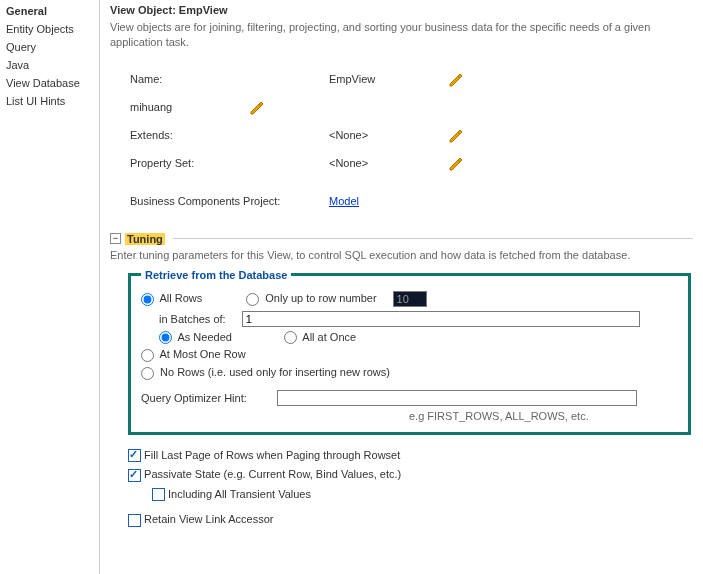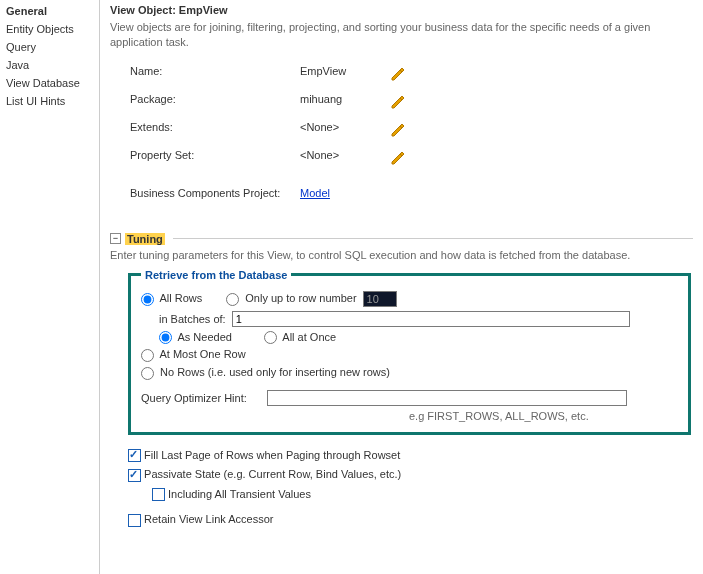--- a/index.html
+++ b/index.html
@@ -38,21 +38,23 @@
   .desc {
     color: #666;
     margin-bottom: 14px;
     line-height: 1.4;
   }
   .prop-table {
     margin-left: 20px;
   }
   .prop-row {
     display: flex;
+    align-items: center;
     height: 28px;
+    gap: 29px;
   }
   .prop-label { width: 170px; }
   .prop-value { width: 90px; }
   .edit-icon {
     width: 16px; height: 16px;
     display: inline-block;
   }
   .link { color: #0033cc; text-decoration: underline; cursor: pointer; }
 
   .section-hdr {
@@ -84,21 +86,21 @@
   fieldset.db {
     margin-left: 18px;
     border: 3px solid #0f766e;
     padding: 6px 10px 10px 10px;
   }
   fieldset.db legend {
     color: #0b4f9e;
     font-weight: bold;
     padding: 0 4px;
   }
-  .row { display: flex; align-items: center; gap: 6px; margin: 4px 0; }
+  .row { display: flex; align-items: center; gap: 16px; margin: 4px 0; }
   .indent { margin-left: 18px; }
   input[type=radio], input[type=checkbox] {
     margin: 0 3px 0 0;
     vertical-align: middle;
   }
   input[type=text] {
     font-size: 11px;
     padding: 1px 3px;
     border: 1px solid #7a7a7a;
   }
@@ -157,21 +159,20 @@
         <div class="prop-label">Name:</div>
         <div class="prop-value">EmpView</div>
         <span class="edit-icon">
           <svg width="16" height="16">
               <path d="M2 13 L10 5 L12 7 L4 15 L2 15 Z" fill="#e6a100" stroke="#b37800"></path>
               <path d="M10 5 L12 3 L14 5 L12 7 Z" fill="#e6a100" stroke="#b37800"></path>
             </svg>
         </span>
       </div>
       <div class="prop-row">
-        <div class="prop-label">Package:</div>
         <div class="prop-value">mihuang</div>
         <span class="edit-icon">
           <svg width="16" height="16">
               <path d="M2 13 L10 5 L12 7 L4 15 L2 15 Z" fill="#e6a100" stroke="#b37800"></path>
               <path d="M10 5 L12 3 L14 5 L12 7 Z" fill="#e6a100" stroke="#b37800"></path>
             </svg>
         </span>
       </div>
       <div class="prop-row">
         <div class="prop-label">Extends:</div>

